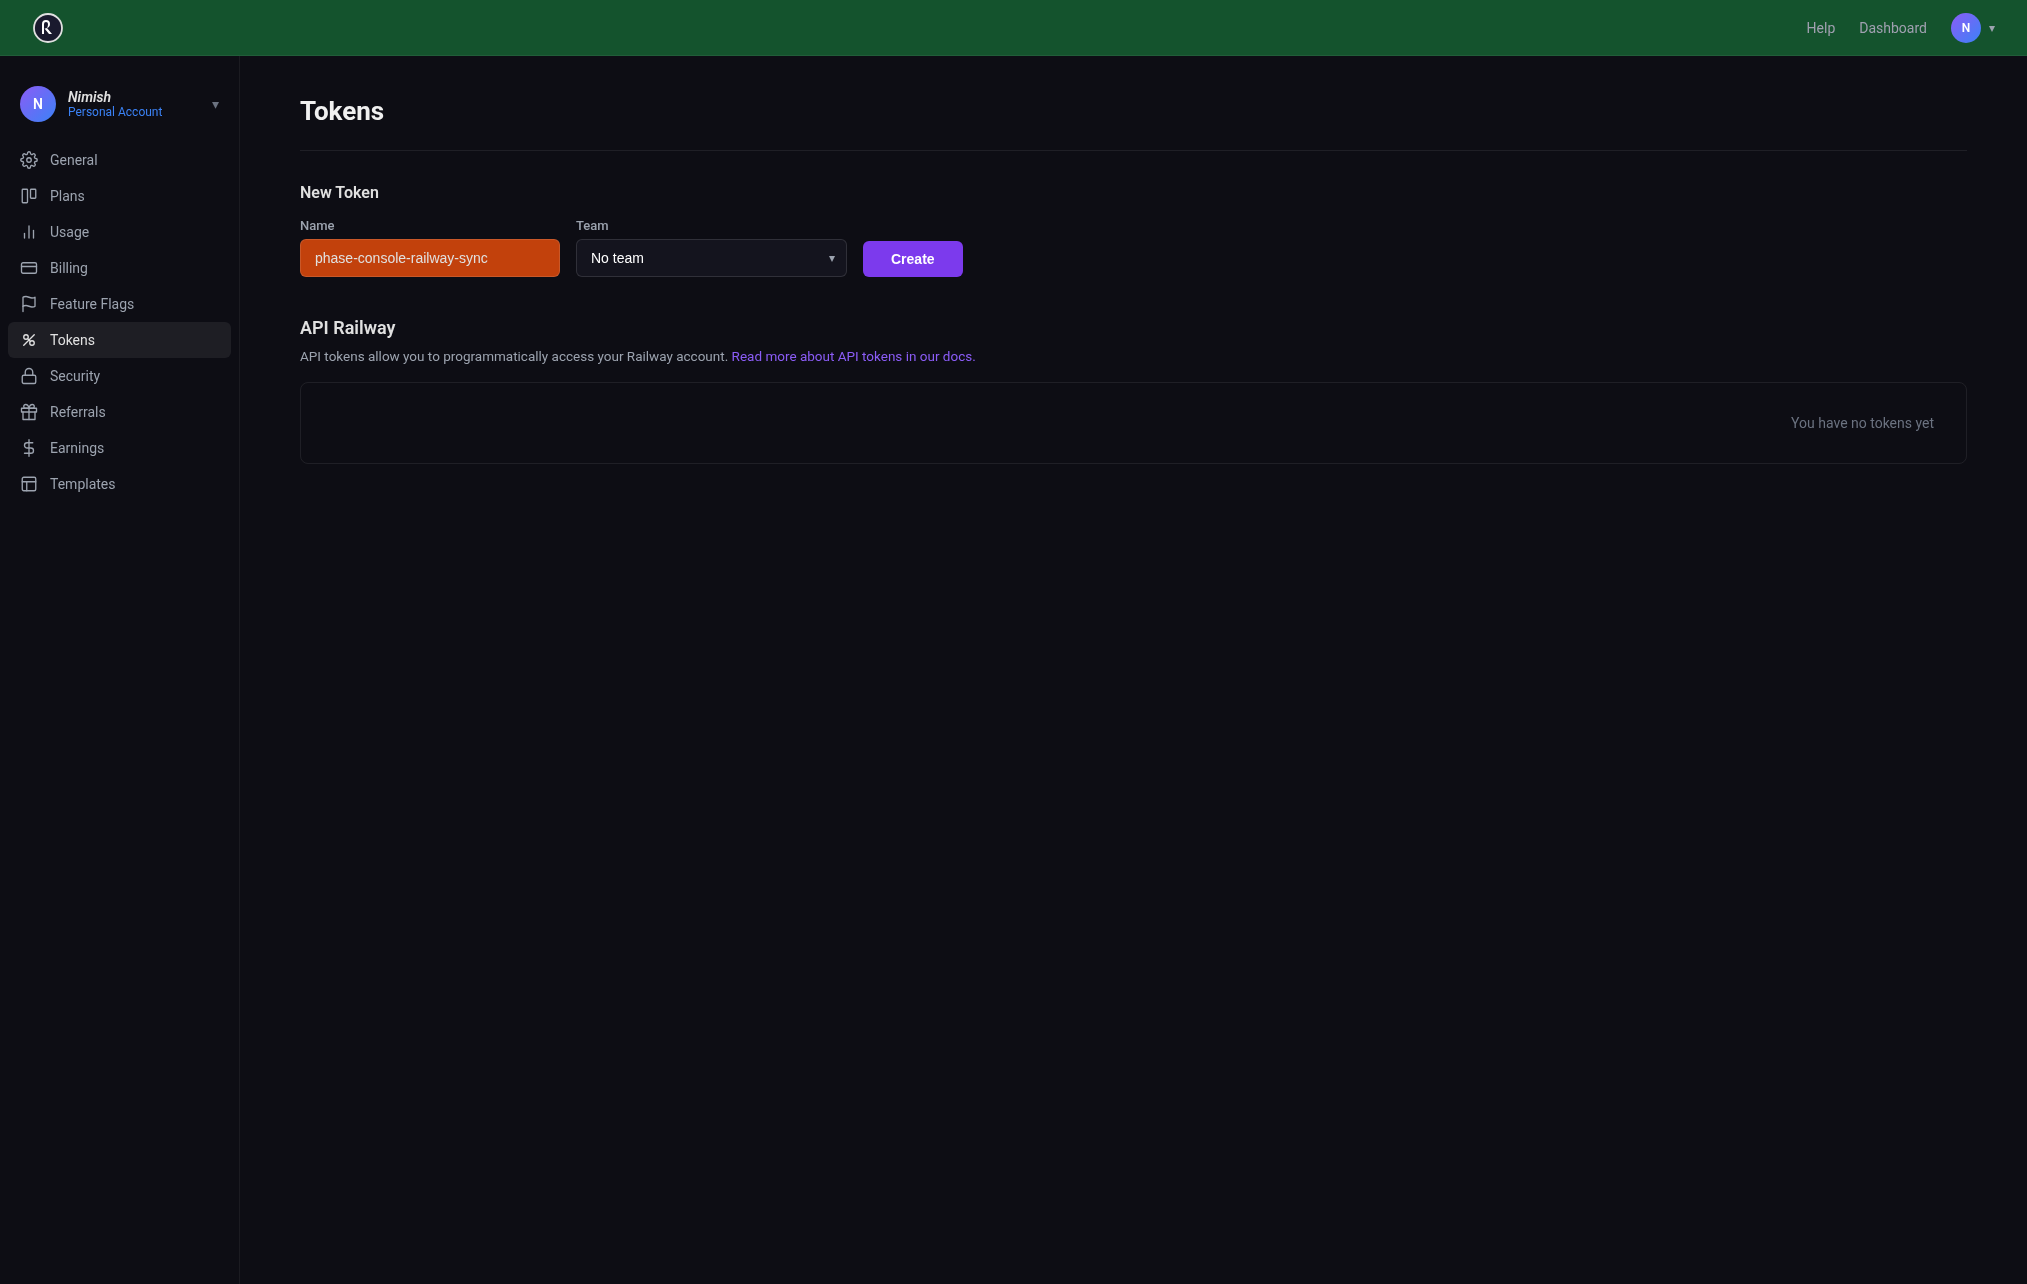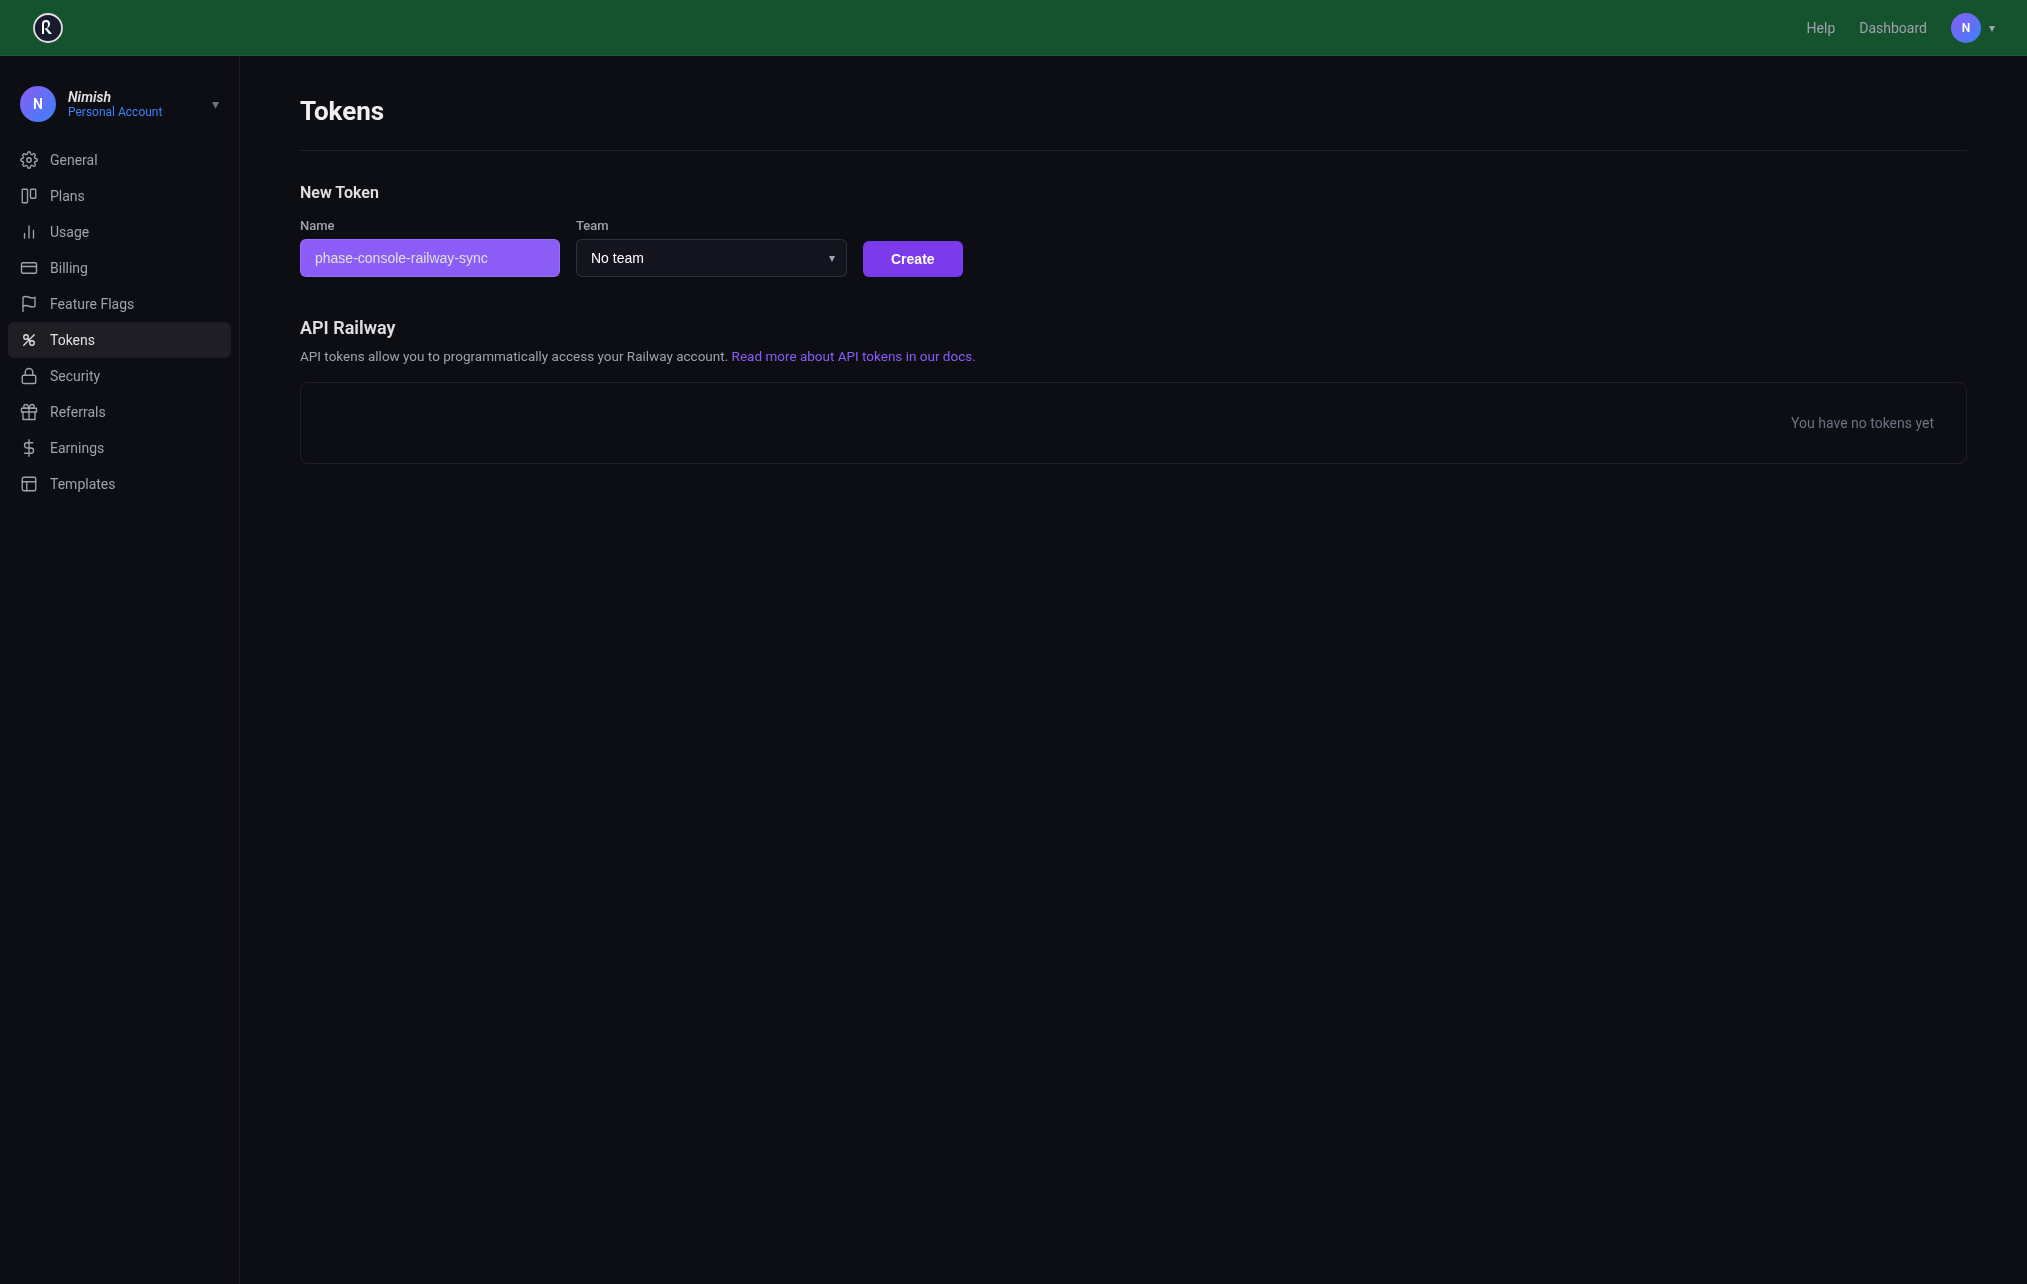--- a/index.html
+++ b/index.html
@@ -198,21 +198,21 @@
       gap: 6px;
     }
 
     .form-label {
       font-size: 13px;
       color: #9ca3af;
       font-weight: 500;
     }
 
     .form-input {
-      background: #8b5cf6;
+      background: #c2410c;
       border: 1px solid rgba(255,255,255,0.12);
       border-radius: 6px;
       color: #e0e0e0;
       font-size: 14px;
       padding: 10px 14px;
       outline: none;
       width: 260px;
       transition: border-color 0.15s;
     }
 

